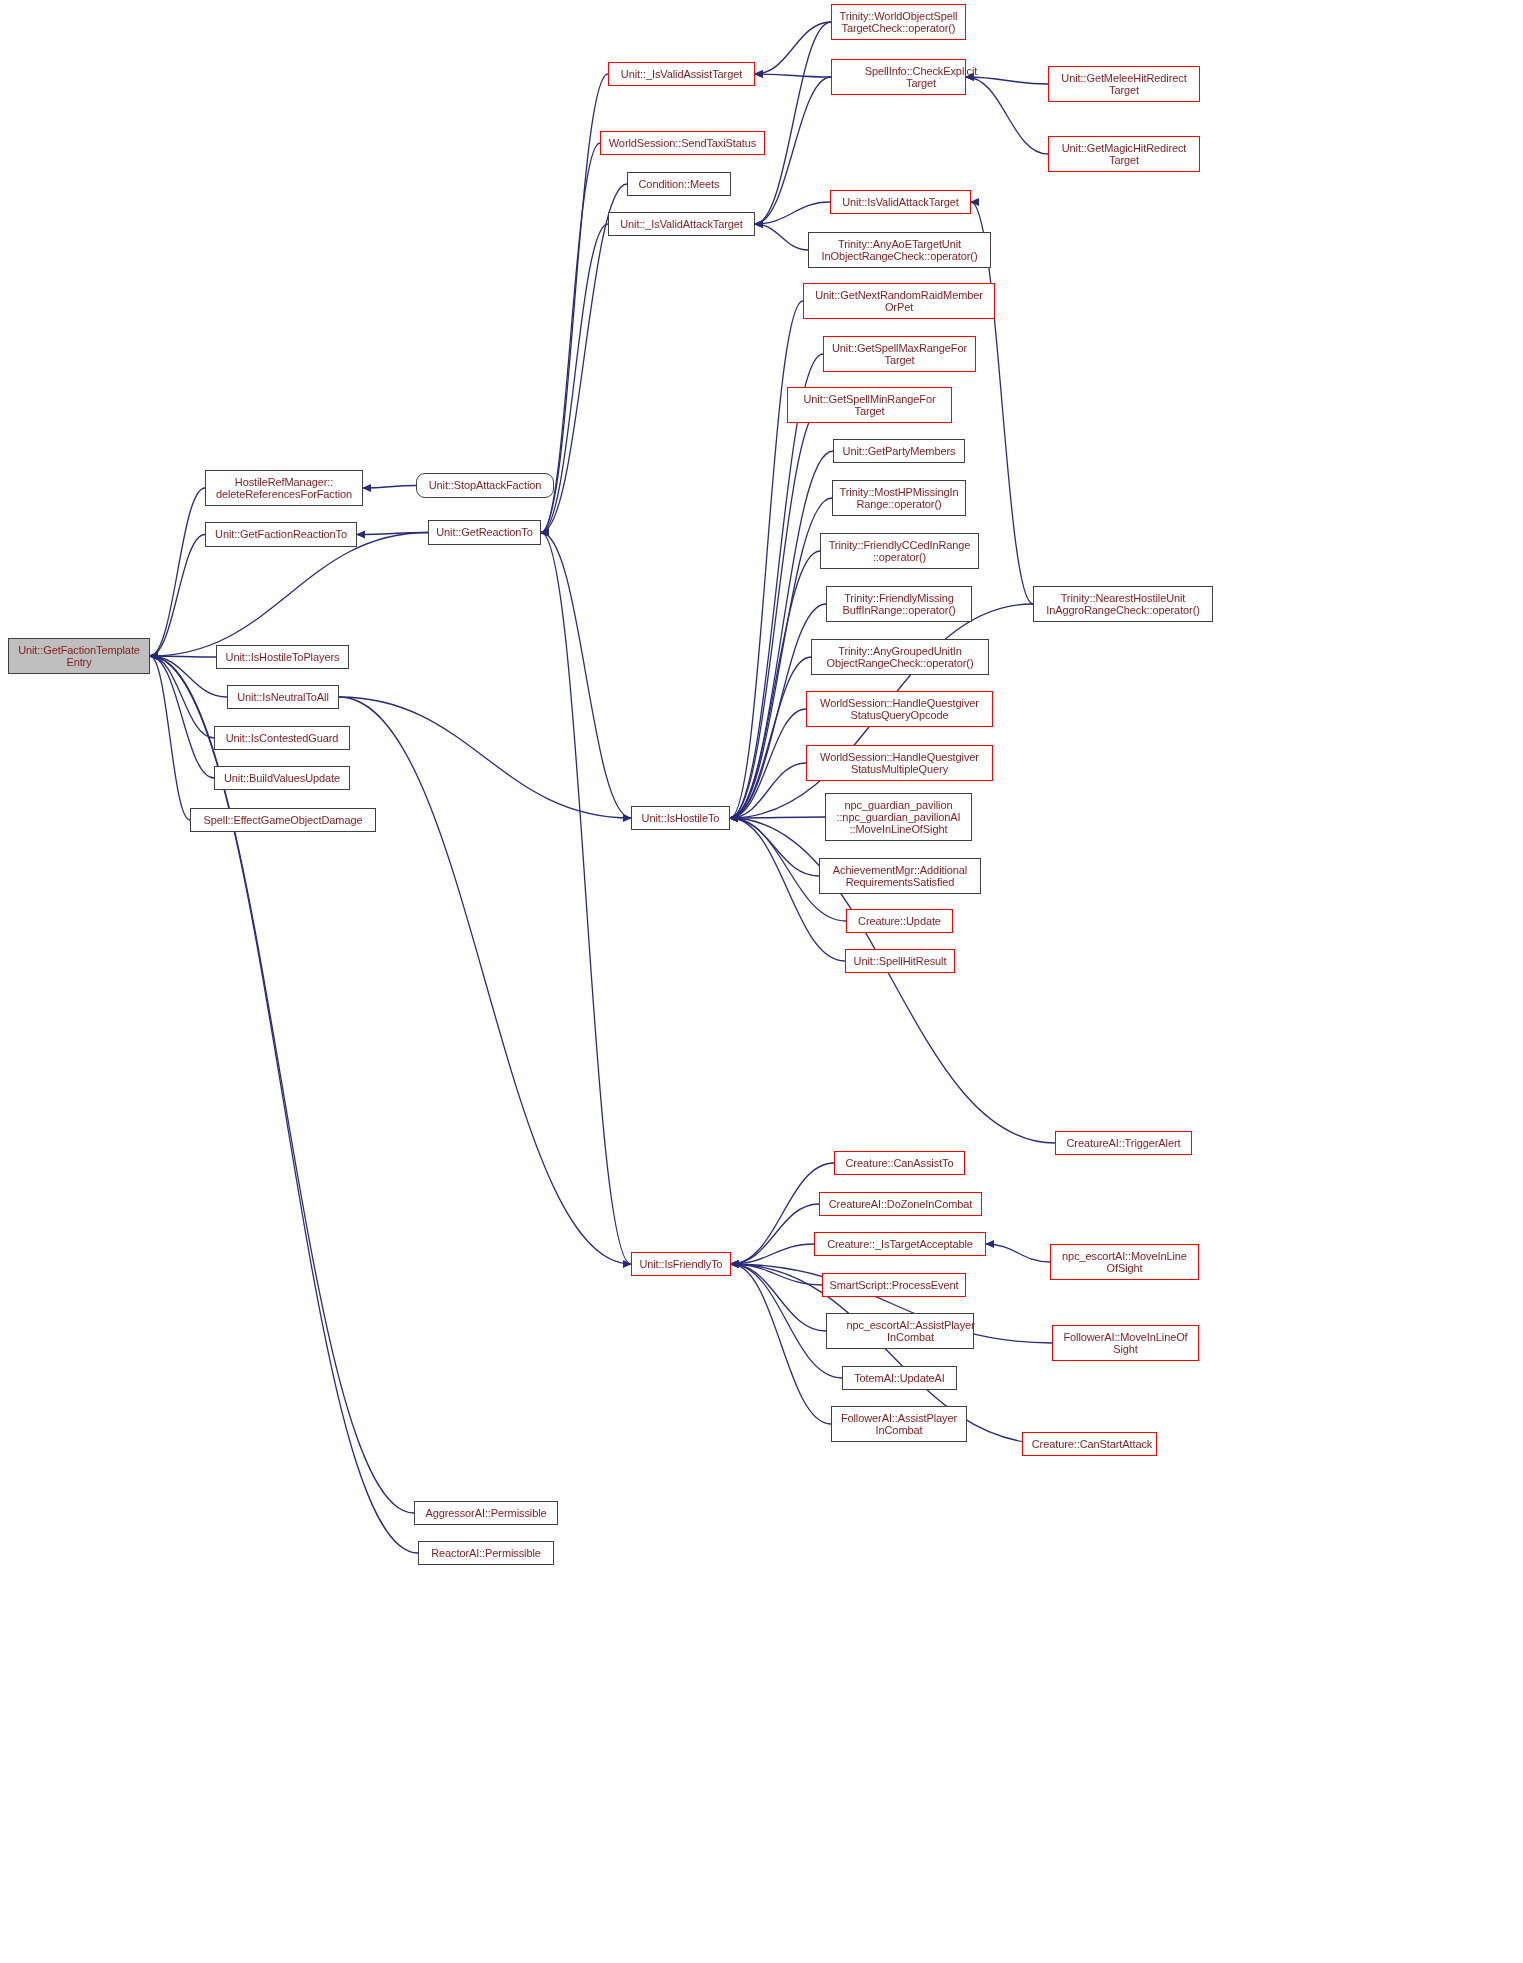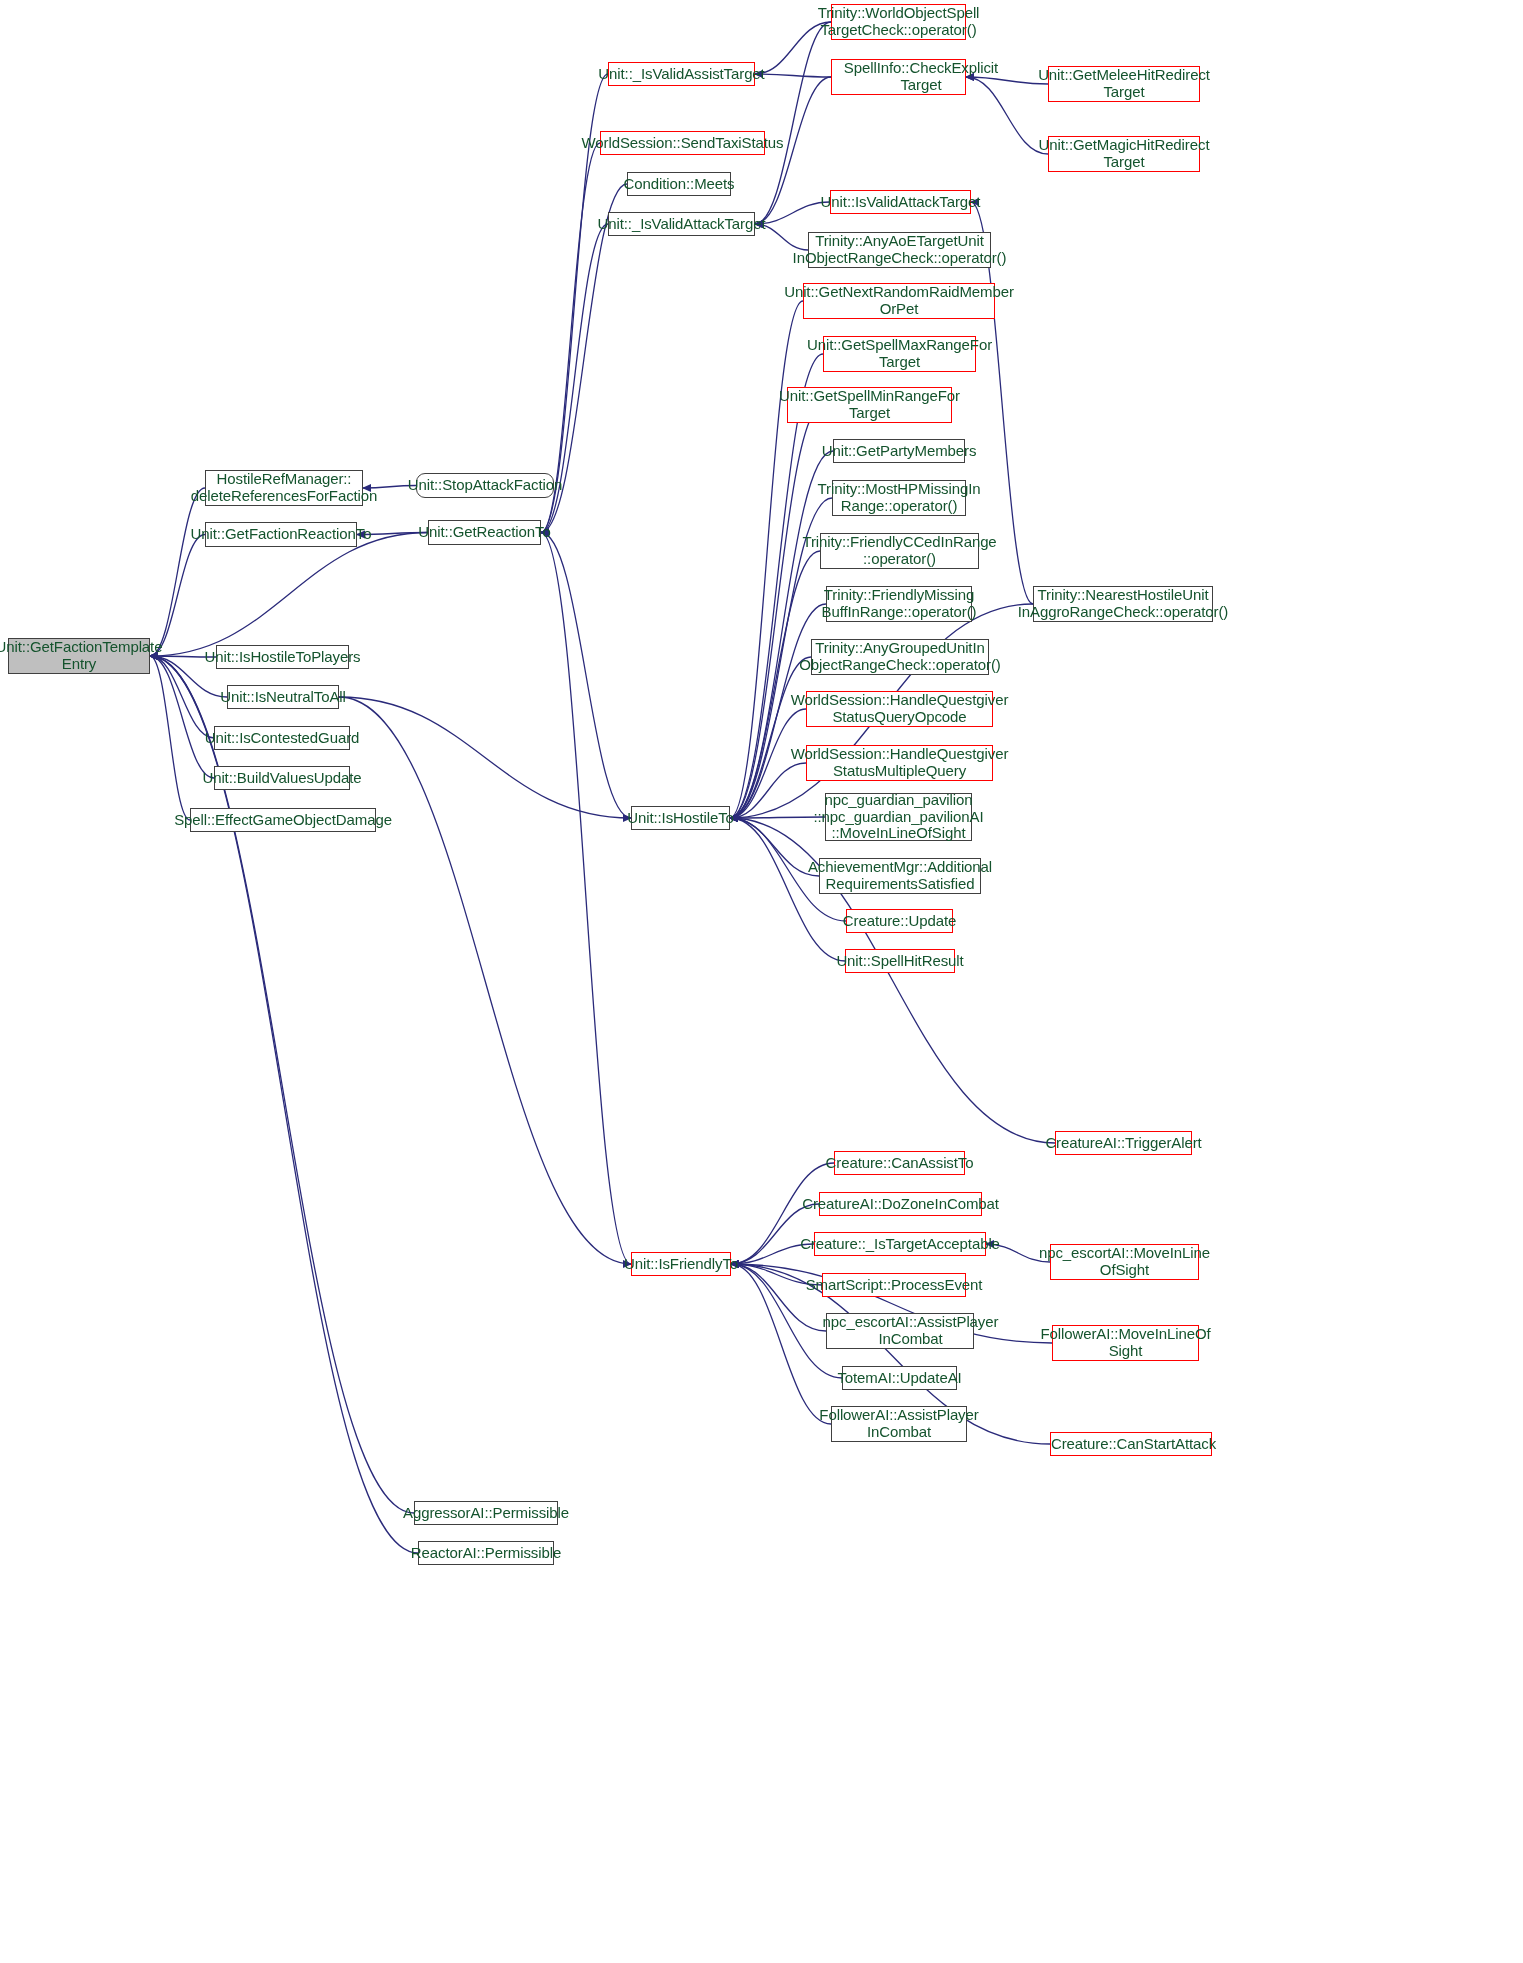--- a/index.html
+++ b/index.html
@@ -25,22 +25,22 @@
   }
   .node {
     position: absolute;
     box-sizing: border-box;
     display: flex;
     align-items: center;
     justify-content: center;
     text-align: center;
     background: #ffffff;
     border: 1px solid #404040;
-    color: #14532d;
-    font-size: 15px;
+    color: #7f1d1d;
+    font-size: 11px;
     line-height: 1.12;
     letter-spacing: -0.1px;
     white-space: pre-line;
     padding: 0 3px;
     z-index: 3;
   }
   .node.red {
     border-color: #ff0000;
   }
   .node.root {
@@ -183,15 +183,15 @@
       <div class="node" style="left: 826px; top: 1313px; width: 148px; height: 36px; padding-left: 24px;">npc_escortAI::AssistPlayer
 InCombat</div>
       <div class="node" style="left: 842px; top: 1366px; width: 115px; height: 24px;">TotemAI::UpdateAI</div>
       <div class="node" style="left: 831px; top: 1406px; width: 136px; height: 36px;">FollowerAI::AssistPlayer
 InCombat</div>
       <div class="node red" style="left: 1055px; top: 1131px; width: 137px; height: 24px;">CreatureAI::TriggerAlert</div>
       <div class="node red" style="left: 1050px; top: 1244px; width: 149px; height: 36px;">npc_escortAI::MoveInLine
 OfSight</div>
       <div class="node red" style="left: 1052px; top: 1325px; width: 147px; height: 36px;">FollowerAI::MoveInLineOf
 Sight</div>
-      <div class="node red" style="left: 1050px; top: 1432px; width: 162px; height: 24px; padding-left: 8px;">Creature::CanStartAttack</div>
+      <div class="node red" style="left: 1022px; top: 1432px; width: 135px; height: 24px; padding-left: 8px;">Creature::CanStartAttack</div>
     </div>
 </div>
 
 </body></html>

